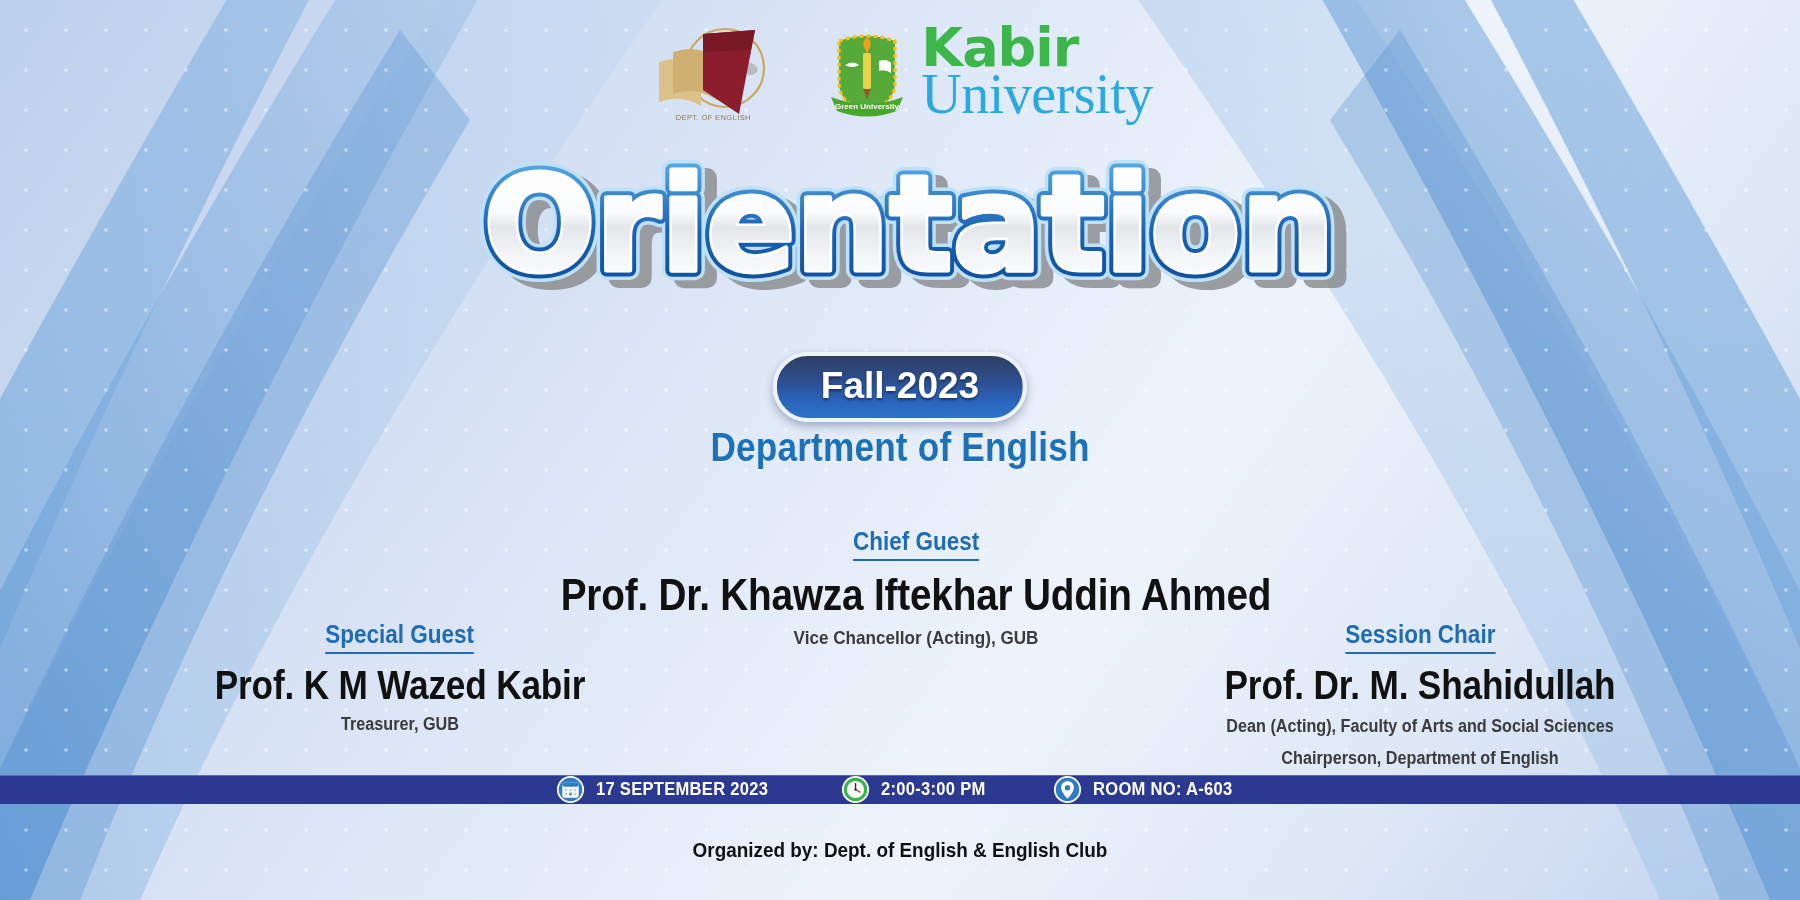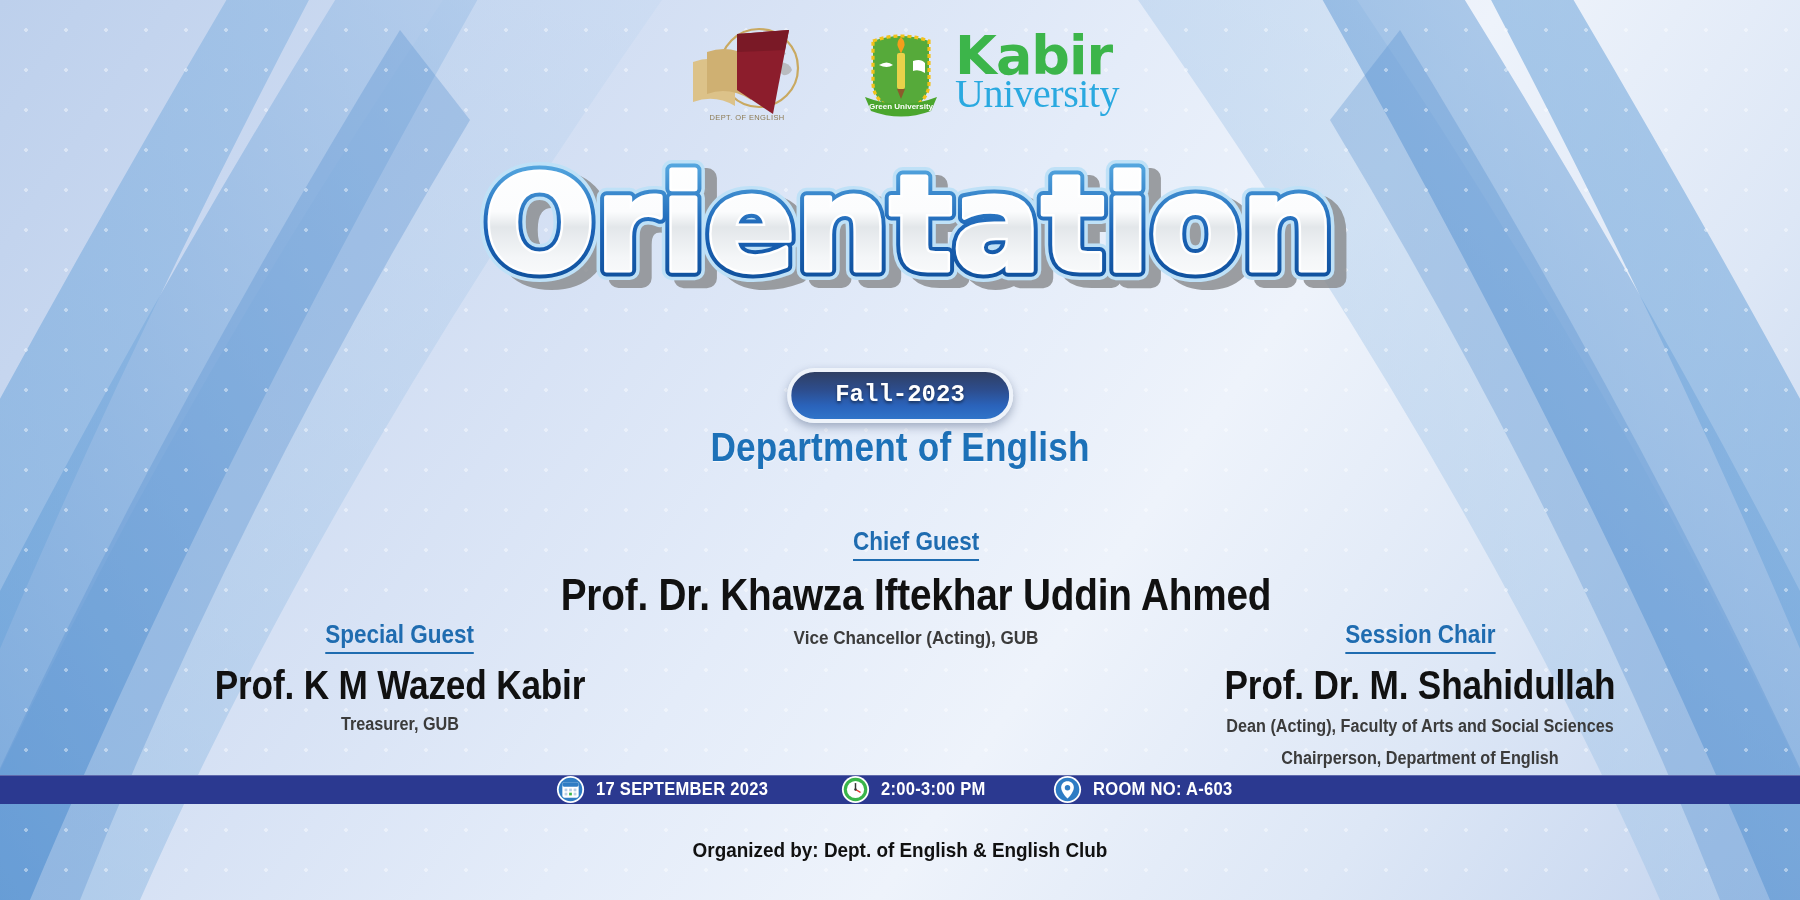--- a/index.html
+++ b/index.html
@@ -44,42 +44,42 @@
     color:#8c7a53; font-weight:400;
   }
   .gu-wrap{ display:flex; align-items:center; gap:14px; }
   .gu-crest{ width:80px; height:94px; }
   .gu-text{ line-height:.92; }
   .gu-text .l1{
     font-size:54px; font-weight:800; color:#3cb54a;
     letter-spacing:-1px; font-family:"DejaVu Sans", sans-serif;
   }
   .gu-text .l2{
-    font-size:40px; color:#2aa9e0; letter-spacing:-.5px;
+    font-size:56px; color:#2aa9e0; letter-spacing:-.5px;
     font-family:"Liberation Serif", serif; margin-top:-4px;
   }
 
   
   .title-zone{
     position:absolute; top:150px; left:0; width:100%;
     text-align:center; z-index:5;margin-left:9px;
   }
   .title-svg{ display:block; margin:0 auto; }
 
   .fall-badge{
-    position:absolute; top:368px; left:50%; transform:translateX(-50%);
+    position:absolute; top:352px; left:50%; transform:translateX(-50%);
     z-index:7;
     padding:9px 44px 11px;
     border-radius:40px;
     background:linear-gradient(180deg,#2f3f63 0%,#2d4d8d 38%,#2a63bb 72%,#2f74c9 100%);
     border:4px solid #eef3fa;
     box-shadow:0 4px 10px rgba(30,50,90,.35);
     color:#ffffff;
-    font-size:24px; font-weight:800; letter-spacing:0px;
-    font-family:Liberation Mono, monospace;
+    font-size:37px; font-weight:800; letter-spacing:0px;
+    font-family:Liberation Sans, sans-serif;
     text-shadow:0 2px 3px rgba(0,0,0,.45);
     white-space:nowrap;
   }
 
   .dept-line{
     position:absolute; top:425px; left:0; width:100%;
     text-align:center; z-index:6;
     font-size:40px; font-weight:800; color:#1d71b8;
     font-family:"Liberation Sans Narrow","Liberation Sans",sans-serif;
     letter-spacing:.2px;

